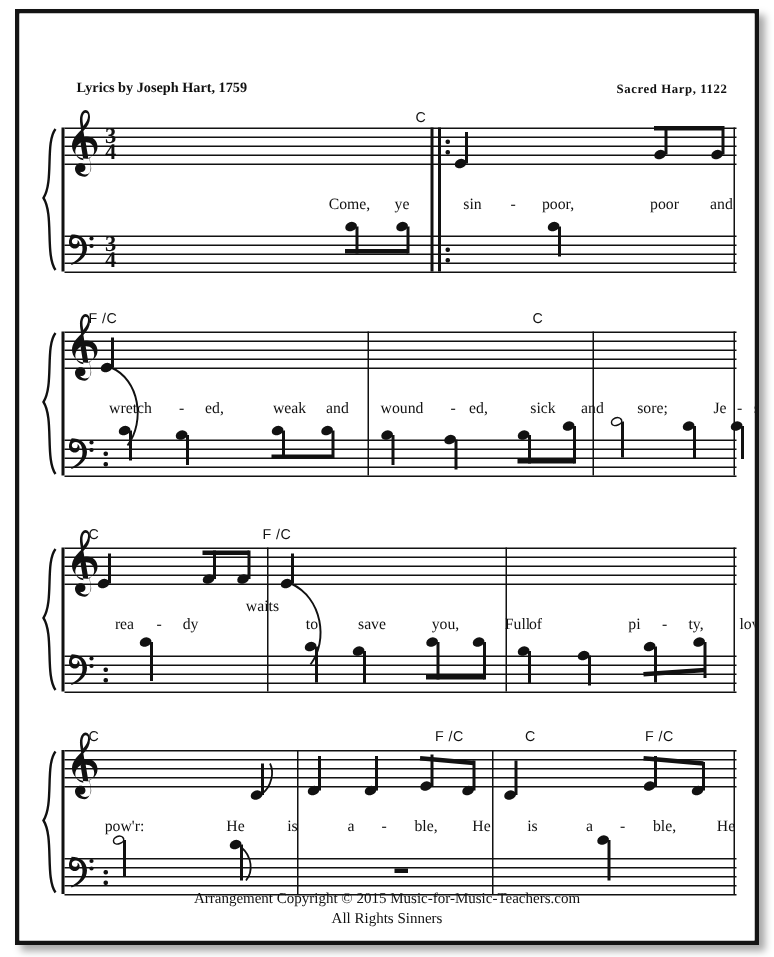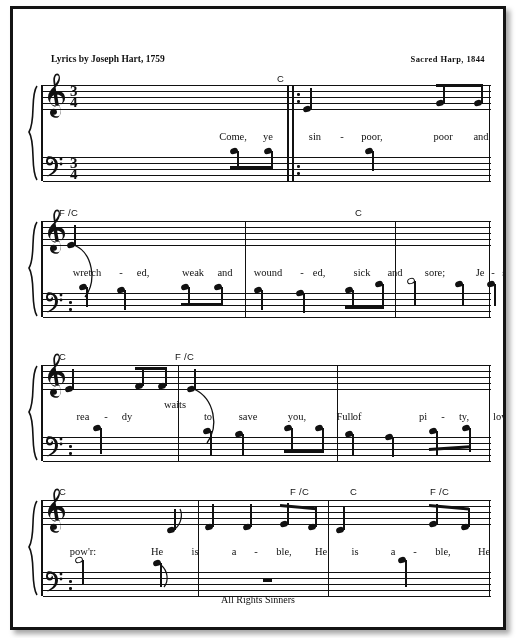--- a/index.html
+++ b/index.html
@@ -229,21 +229,21 @@
 </style>
 </head>
 <body>
 
 <div id="page-frame">
   <div id="page-shadow"></div>
 
   <div id="sheet">
 
     <div id="lyricist">Lyrics by Joseph Hart, 1759</div>
-    <div id="composer">Sacred Harp,  1844</div>
+    <div id="composer">Sacred Harp,  1122</div>
 
     <div class="system" style="top:70px; height:110px;">
       <div class="sys-inner">
 
         <div class="chord" style="left:252px; top:-6px;">C</div>
 
         <div class="brace" style="top:6px; height:96px;">
           <svg width="14" height="96" viewBox="0 0 14 96">
             <path d="M12 1 C5 10, 11 36, 4 47 C11 58, 5 85, 12 95" stroke="#111" stroke-width="1.6" fill="none"></path>
           </svg>
@@ -728,17 +728,18 @@
         <div class="lyric" style="left:330px; top:52px;">is</div>
         <div class="lyric" style="left:368px; top:52px;">a</div>
         <div class="lyric" style="left:390px; top:52px;">-</div>
         <div class="lyric" style="left:418px; top:52px;">ble,</div>
         <div class="lyric" style="left:459px; top:52px;">He</div>
 
       </div>
     </div>
 
     <div id="footer">
+      <span class="fl">Arrangement Copyright  © 2015 Music-for-Music-Teachers.com</span>
       <span class="fl">All Rights Sinners</span>
     </div>
 
   </div>
 </div>
 
 </body></html>

